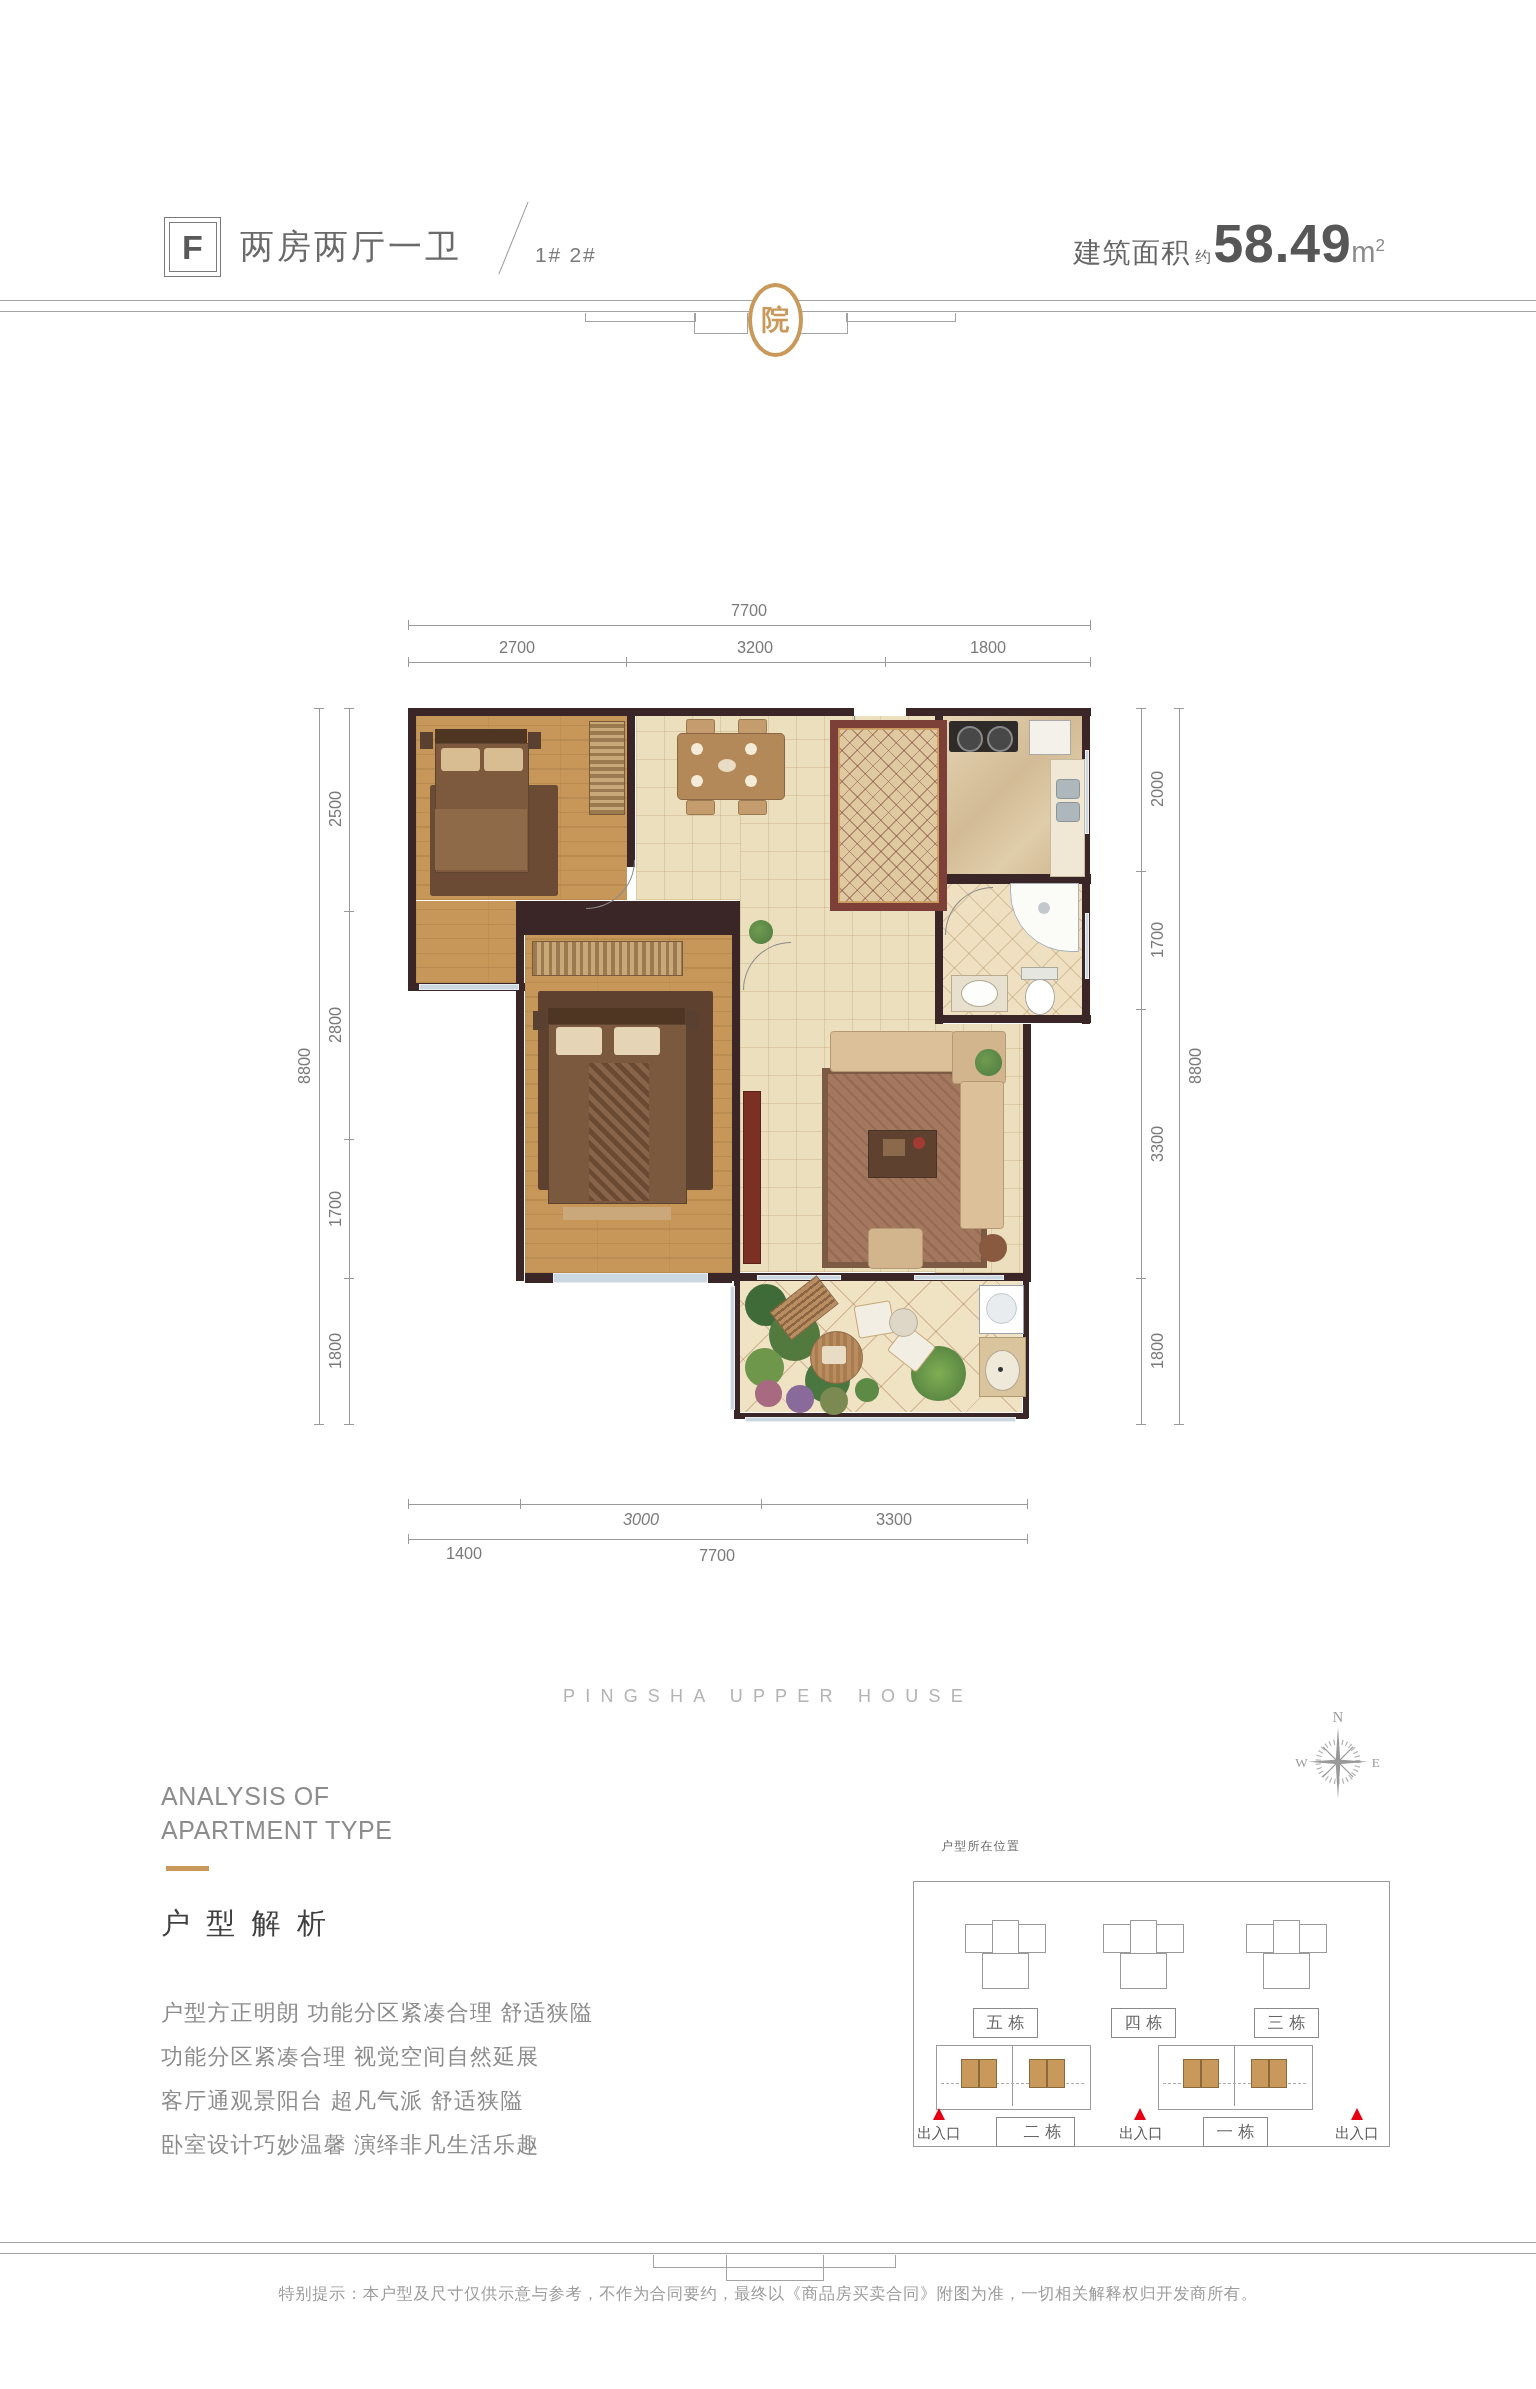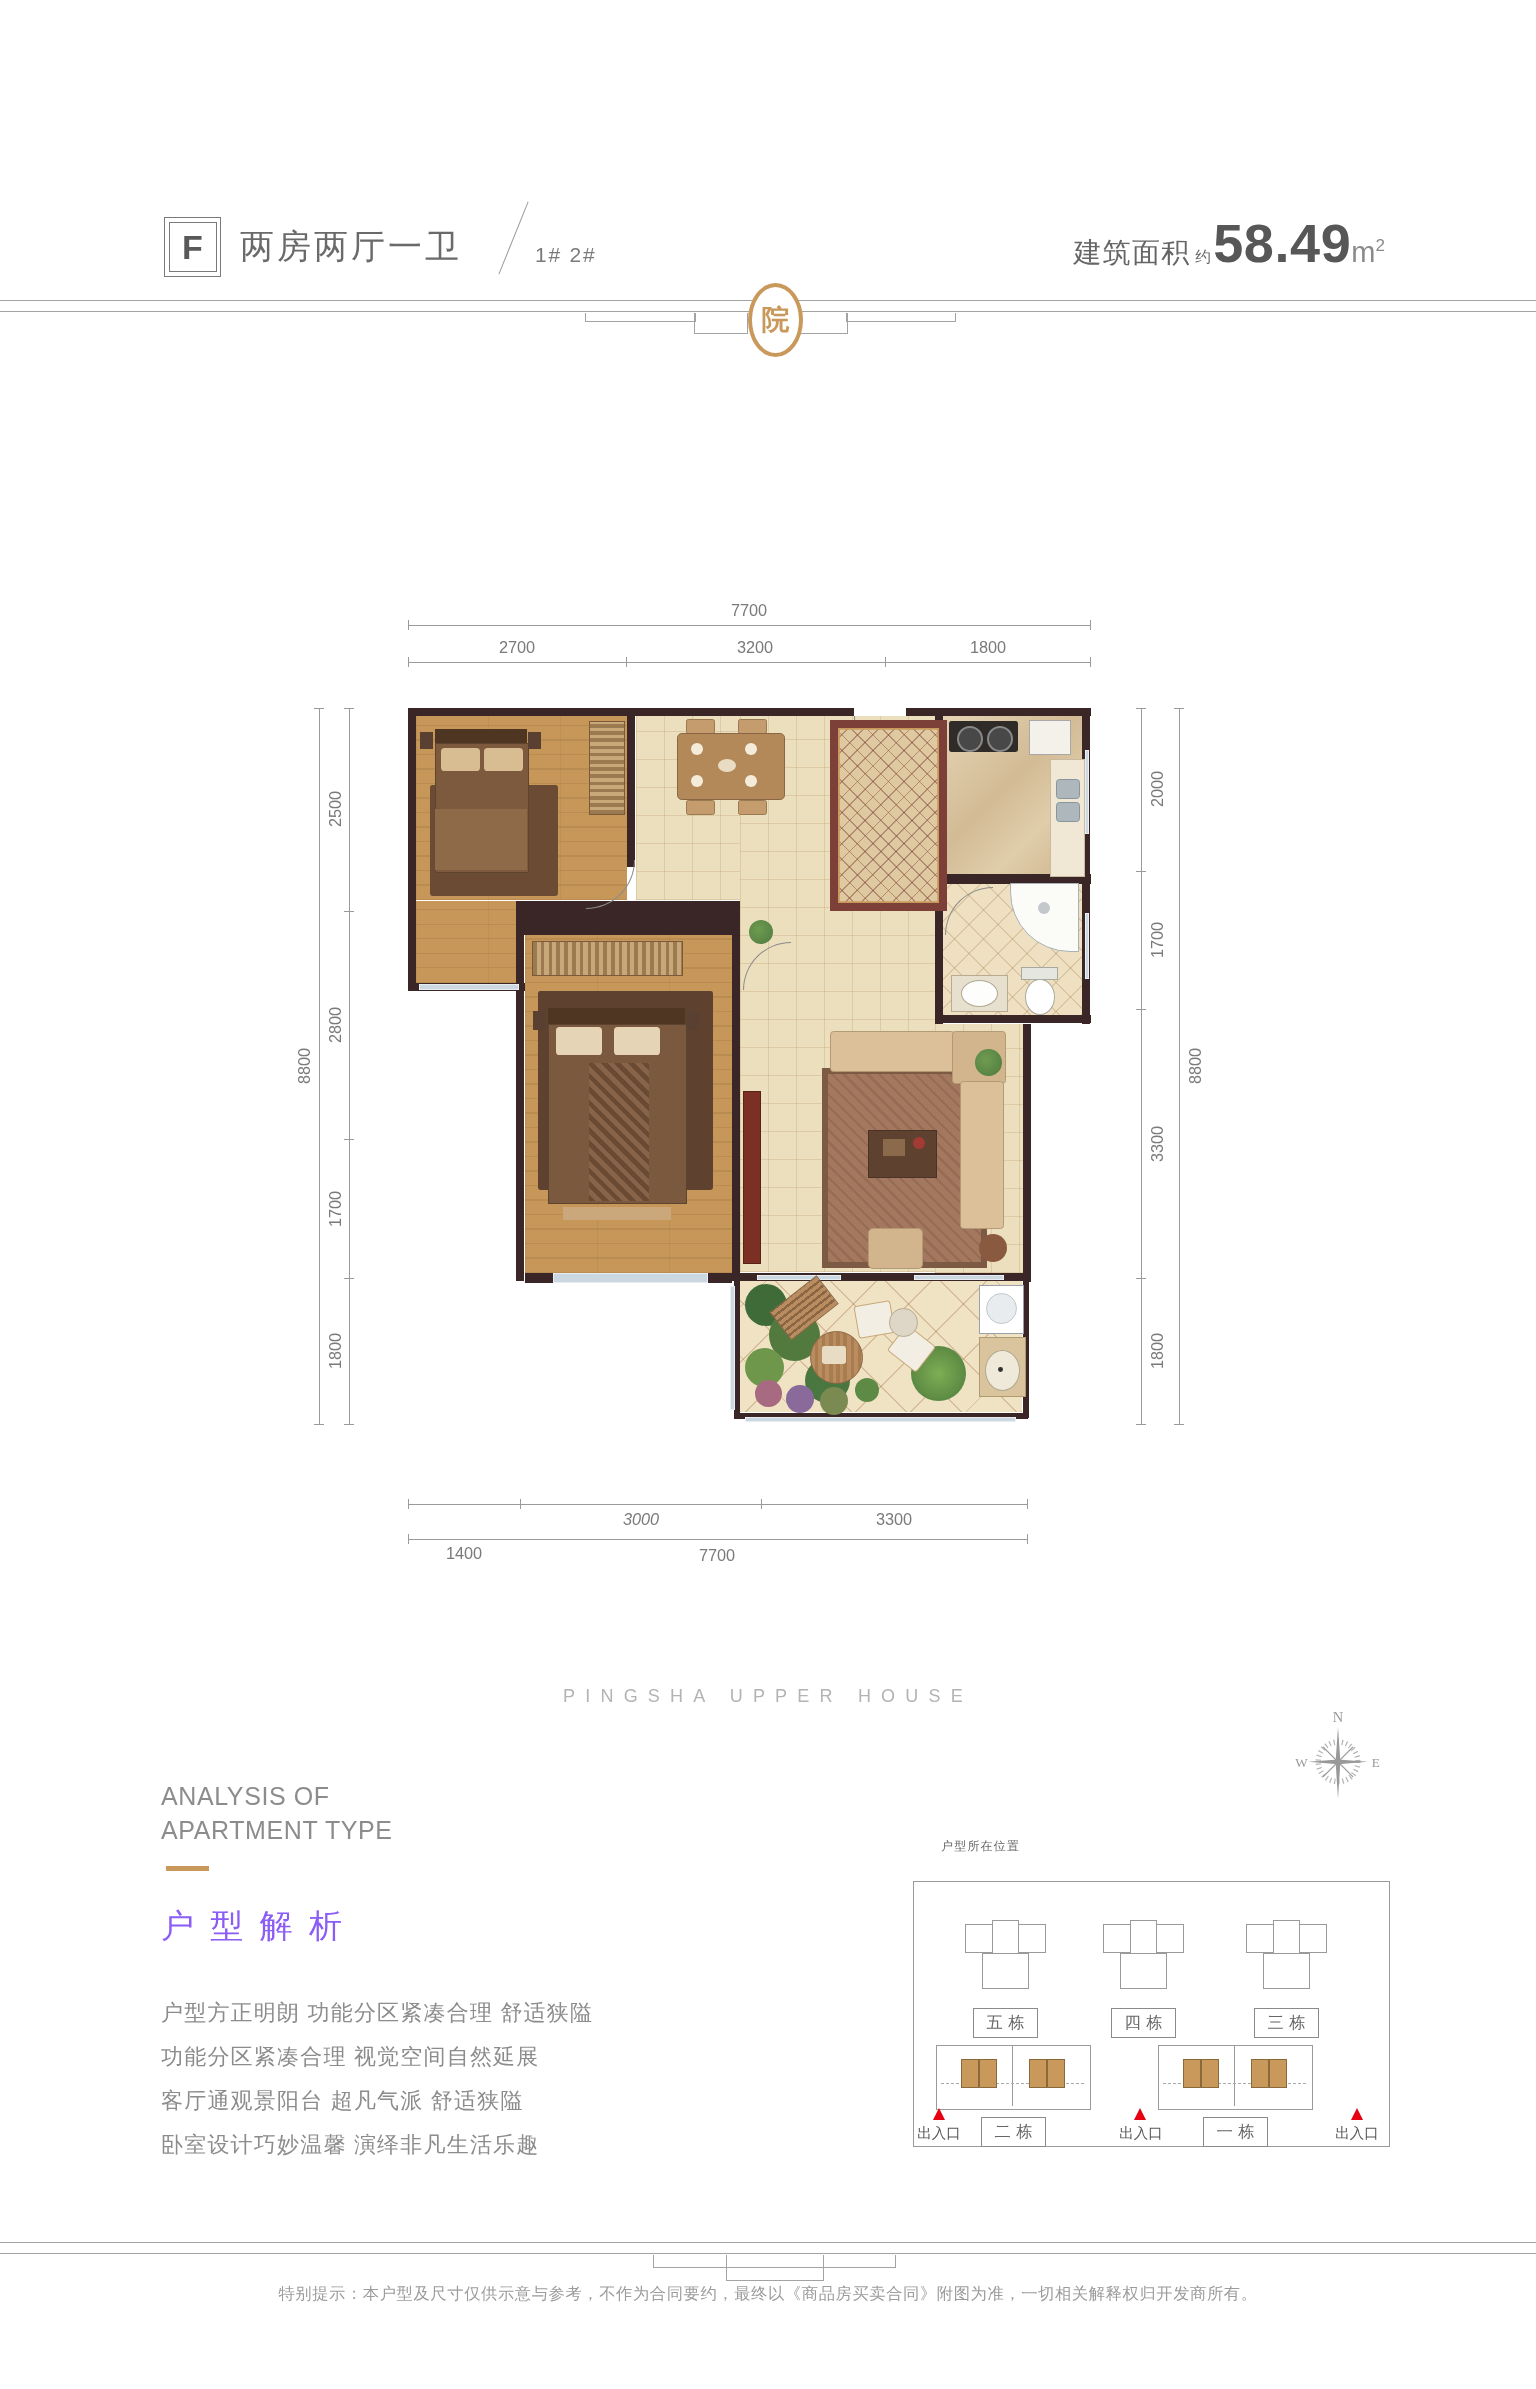--- a/index.html
+++ b/index.html
@@ -61,21 +61,21 @@
   .slats-v{background:repeating-linear-gradient(0deg,#9c7a50 0 3.6px,#c8a878 3.6px 7.2px);border:1.2px solid #7a5a3a;}
   .slats-h{background:repeating-linear-gradient(90deg,#9c7a50 0 3.6px,#c8a878 3.6px 7.8px);border:1.2px solid #7a5a3a;}
   .arc{position:absolute;border:0 solid #8a8a8a;}
   .plant{position:absolute;border-radius:50%;}
 
   
   .wordmark{position:absolute;left:0;top:1686px;width:1536px;text-align:center;font-size:18px;
             letter-spacing:10.2px;color:#b3b3b3;}
   .an-en{position:absolute;left:161px;font-size:25px;color:#8c8c8c;letter-spacing:0.6px;}
   .gold-line{position:absolute;left:166px;top:1866px;width:43px;height:4.8px;background:#c9995c;}
-  .an-zh{position:absolute;left:161px;top:1904px;font-size:33px;color:#8b5cf6;letter-spacing:16.3px;}
+  .an-zh{position:absolute;left:161px;top:1904px;font-size:29px;color:#404040;letter-spacing:16.3px;}
   .pt{position:absolute;left:161px;font-size:22px;color:#8c8c8c;letter-spacing:1.2px;white-space:nowrap;}
 
   
   .loc-title{position:absolute;left:941px;top:1838px;font-size:12px;color:#666;letter-spacing:1.2px;}
   .loc-box{position:absolute;left:913px;top:1881px;width:475px;height:264px;border:1.2px solid #9a9a9a;}
   .bpart{position:absolute;border:1.2px solid #9a9a9a;background:#fff;}
   .blabel{position:absolute;width:63px;height:28px;border:1.2px solid #8a8a8a;display:flex;align-items:center;
           justify-content:center;font-size:16.3px;color:#666;letter-spacing:5.4px;text-indent:5.4px;}
   .unit{position:absolute;width:15.7px;height:26.5px;background:#c9995c;border:0.6px solid #8a6a3c;}
   .tri{position:absolute;width:0;height:0;border-left:6.6px solid transparent;border-right:6.6px solid transparent;
@@ -368,21 +368,21 @@
       <div class="unit" style="left:110px;top:13.2px;"></div>
     </div>
     <div class="abs" style="left:244px;top:163px;width:153px;height:63px;border:1.2px solid #9a9a9a;">
       <div style="position:absolute;left:75px;top:0;width:1.2px;height:60px;background:#9a9a9a;"></div>
       <div style="position:absolute;left:3.6px;top:37px;width:143px;border-top:1.2px dashed #ababab;"></div>
       <div class="unit" style="left:24px;top:13.2px;"></div>
       <div class="unit" style="left:42px;top:13.2px;"></div>
       <div class="unit" style="left:92px;top:13.2px;"></div>
       <div class="unit" style="left:110px;top:13.2px;"></div>
     </div>
-    <div class="blabel" style="left:67px;top:235px;">二栋</div>
+    <div class="blabel" style="left:82px;top:235px;padding-left:14px;">二栋</div>
     <div class="blabel" style="left:289px;top:235px;">一栋</div>
 
     <div class="tri" style="left:18.7px;top:226px;"></div>
     <div class="tri" style="left:220px;top:226px;"></div>
     <div class="tri" style="left:437px;top:226px;"></div>
     <div class="entr" style="left:25px;top:242px;">出入口</div>
     <div class="entr" style="left:227px;top:242px;">出入口</div>
     <div class="entr" style="left:443px;top:242px;">出入口</div>
   </div>
 

